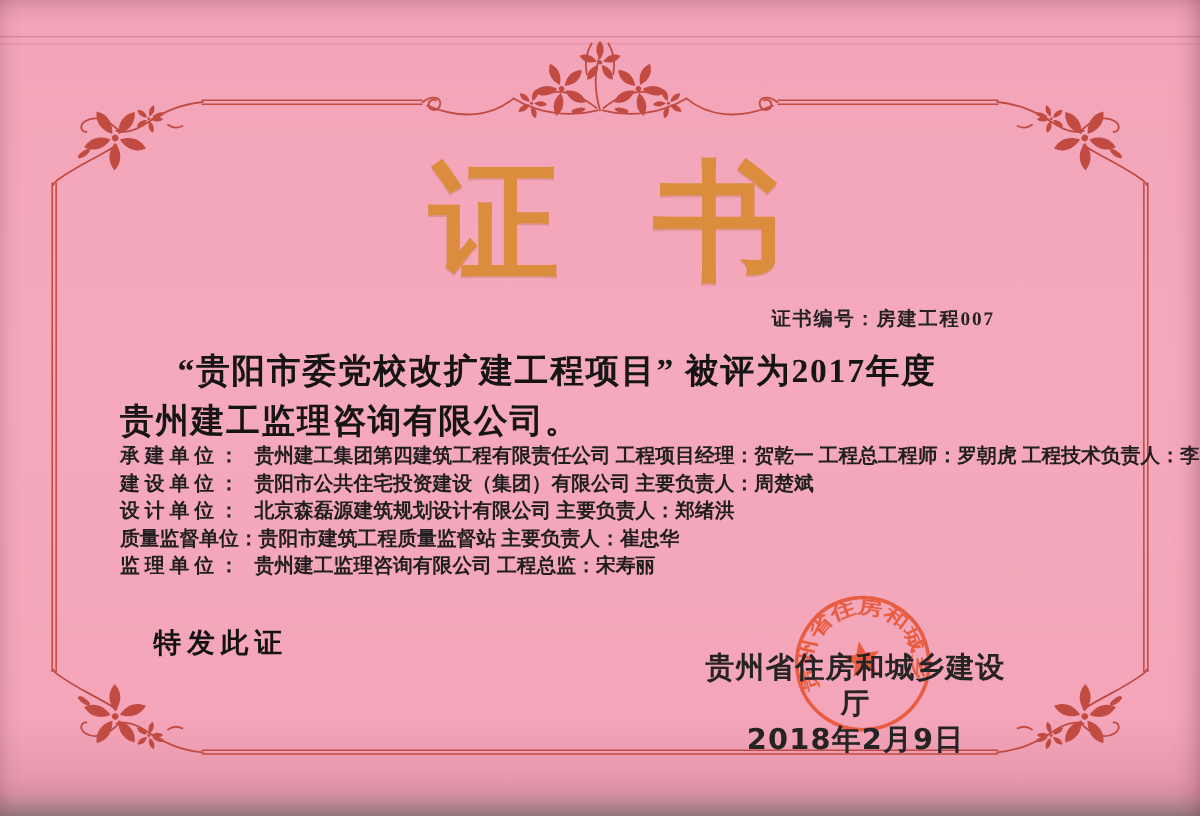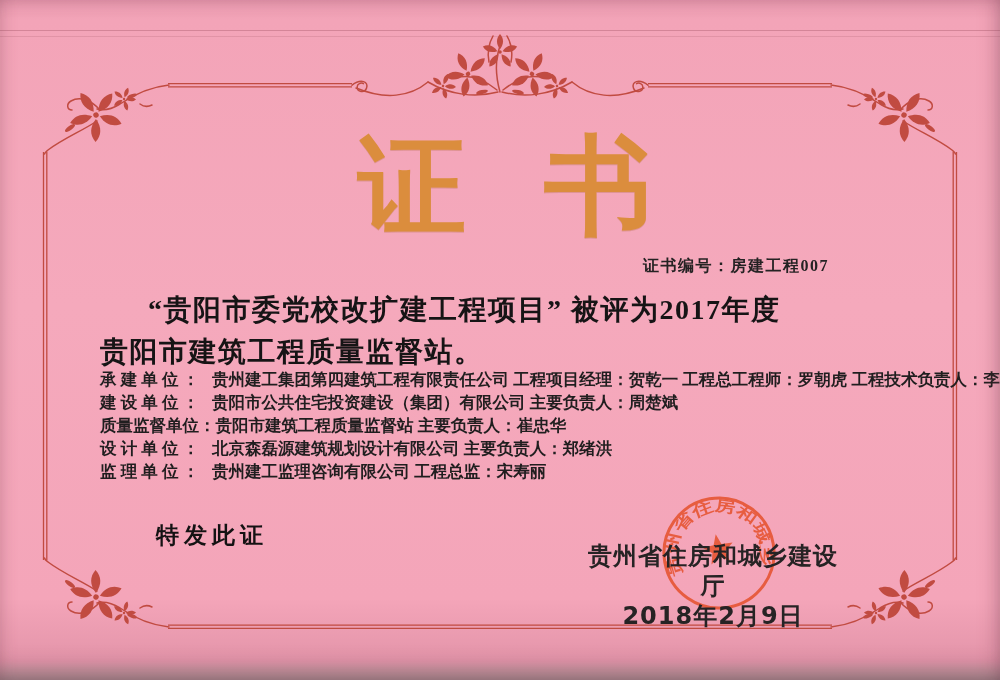--- a/index.html
+++ b/index.html
@@ -40,21 +40,21 @@
   }
   .statement{position:absolute;left:100px;top:289px;width:800px;z-index:2;
     font-size:28px;font-weight:bold;letter-spacing:1.5px;color:#161415;}
   .statement .s1{padding-left:48px;line-height:42px;}
   .statement .s2{line-height:42px;}
   .units{position:absolute;left:100px;top:368px;width:815px;z-index:2;
     font-size:16.5px;font-weight:600;color:#201e1f;}
   .unit-row{display:flex;line-height:23px;white-space:nowrap;}
   .unit-label{flex:0 0 112px;}
   .closing{position:absolute;left:128px;top:520px;z-index:2;
-    font-size:23px;font-weight:bold;letter-spacing:5px;color:#141213;margin-left:28px;}
+    font-size:23px;font-weight:bold;letter-spacing:5px;color:#141213;}
   .issuer-block{position:absolute;left:576px;top:541px;width:274px;z-index:3;
     text-align:center;font-family:"DejaVu Sans","Liberation Sans",sans-serif;color:#262324;}
   .issuer{font-size:24px;font-weight:600;letter-spacing:1px;line-height:30px;}
   .date{font-size:24px;font-weight:600;letter-spacing:1px;line-height:30px;}
   .seal-svg{position:absolute;left:649px;top:483px;width:140px;height:140px;z-index:2;}
 </style>
 </head>
 <body>
 
 <div class="page">
@@ -120,42 +120,42 @@
 
   <div class="title">
     <span>证</span>
     <span>书</span>
   </div>
 
   <div class="cert-no">证书编号：房建工程007</div>
 
   <div class="statement">
     <div class="s1">“贵阳市委党校改扩建工程项目” 被评为2017年度</div>
-    <div class="s2">贵阳市建筑工程质量监督站。</div>
+    <div class="s2">贵州建工监理咨询有限公司。</div>
   </div>
 
   <div class="units">
     <div class="unit-row">
       <span class="unit-label">承 建 单 位 ：</span>
       <span class="unit-content">贵州建工集团第四建筑工程有限责任公司 工程项目经理：贺乾一 工程总工程师：罗朝虎 工程技术负责人：李照永</span>
     </div>
     <div class="unit-row">
       <span class="unit-label">建 设 单 位 ：</span>
       <span class="unit-content">贵阳市公共住宅投资建设（集团）有限公司 主要负责人：周楚斌</span>
     </div>
     <div class="unit-row">
       <span class="unit-label"></span>
     </div>
     <div class="unit-row">
+      <span class="unit-label">设 计 单 位 ：</span>
+      <span class="unit-content">北京森磊源建筑规划设计有限公司 主要负责人：郑绪洪</span>
+    </div>
+    <div class="unit-row">
       <span class="unit-label">质量监督单位：</span>
       <span class="unit-content">贵阳市建筑工程质量监督站 主要负责人：崔忠华</span>
-    </div>
-    <div class="unit-row">
-      <span class="unit-label">设 计 单 位 ：</span>
-      <span class="unit-content">北京森磊源建筑规划设计有限公司 主要负责人：郑绪洪</span>
     </div>
     <div class="unit-row">
       <span class="unit-label">监 理 单 位 ：</span>
       <span class="unit-content">贵州建工监理咨询有限公司 工程总监：宋寿丽</span>
     </div>
   </div>
 
   <div class="closing">特发此证</div>
 
   <svg class="seal-svg" viewBox="0 0 140 140">

